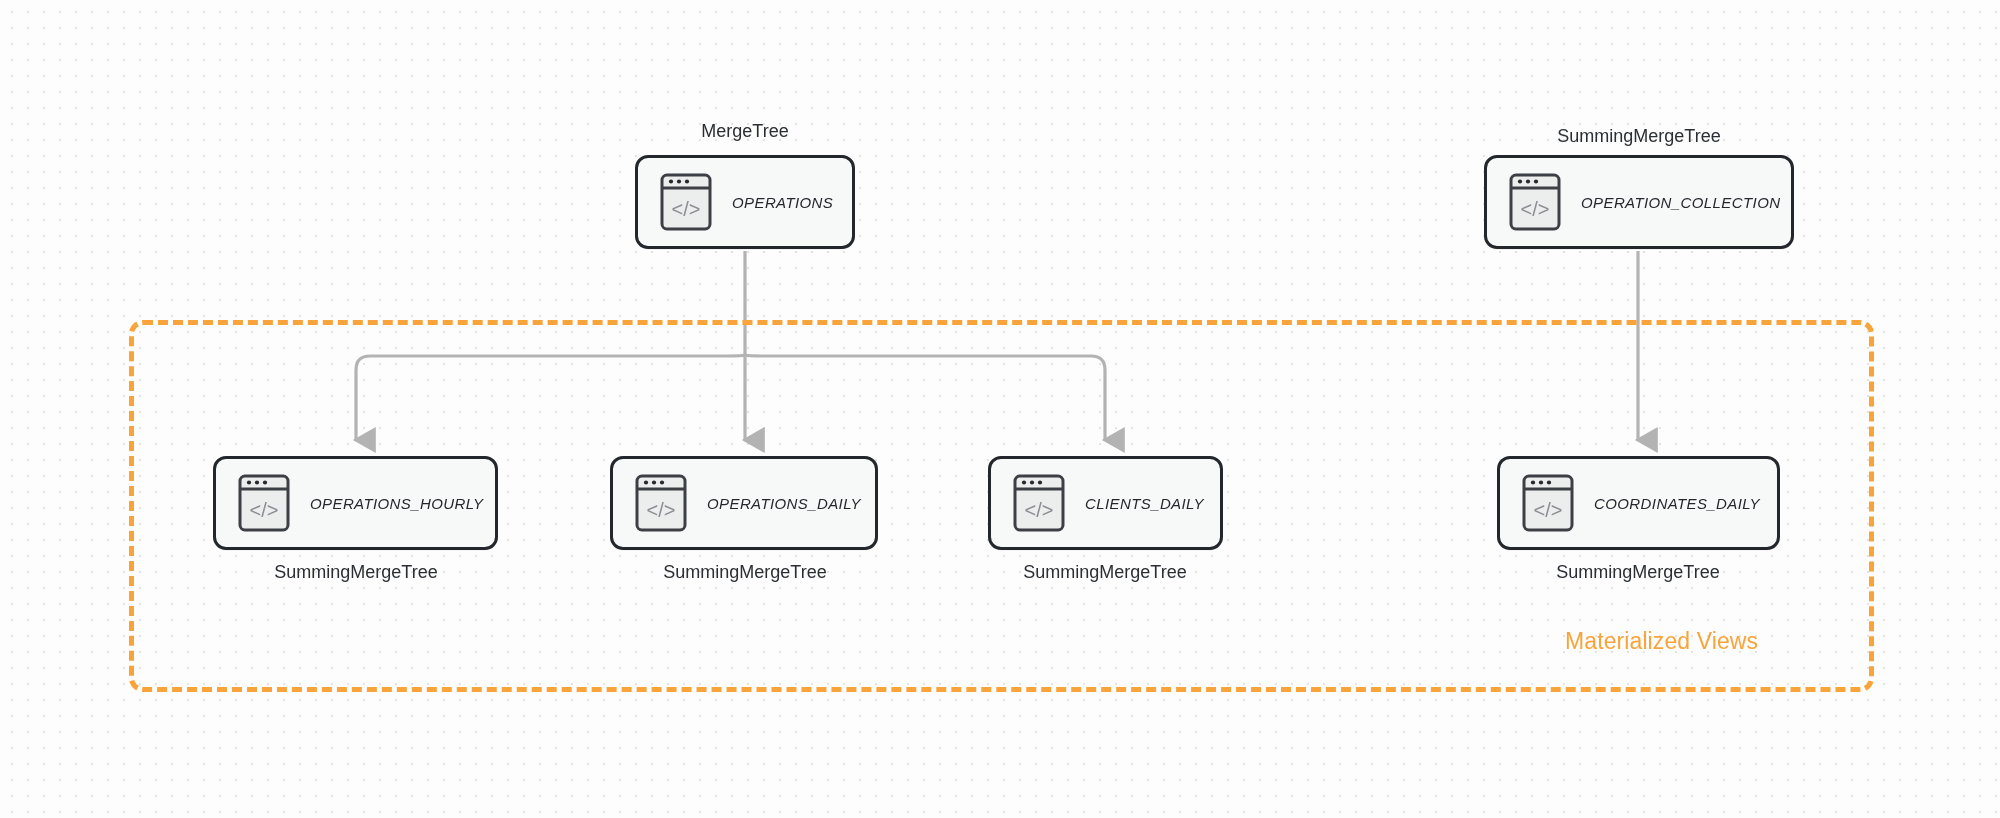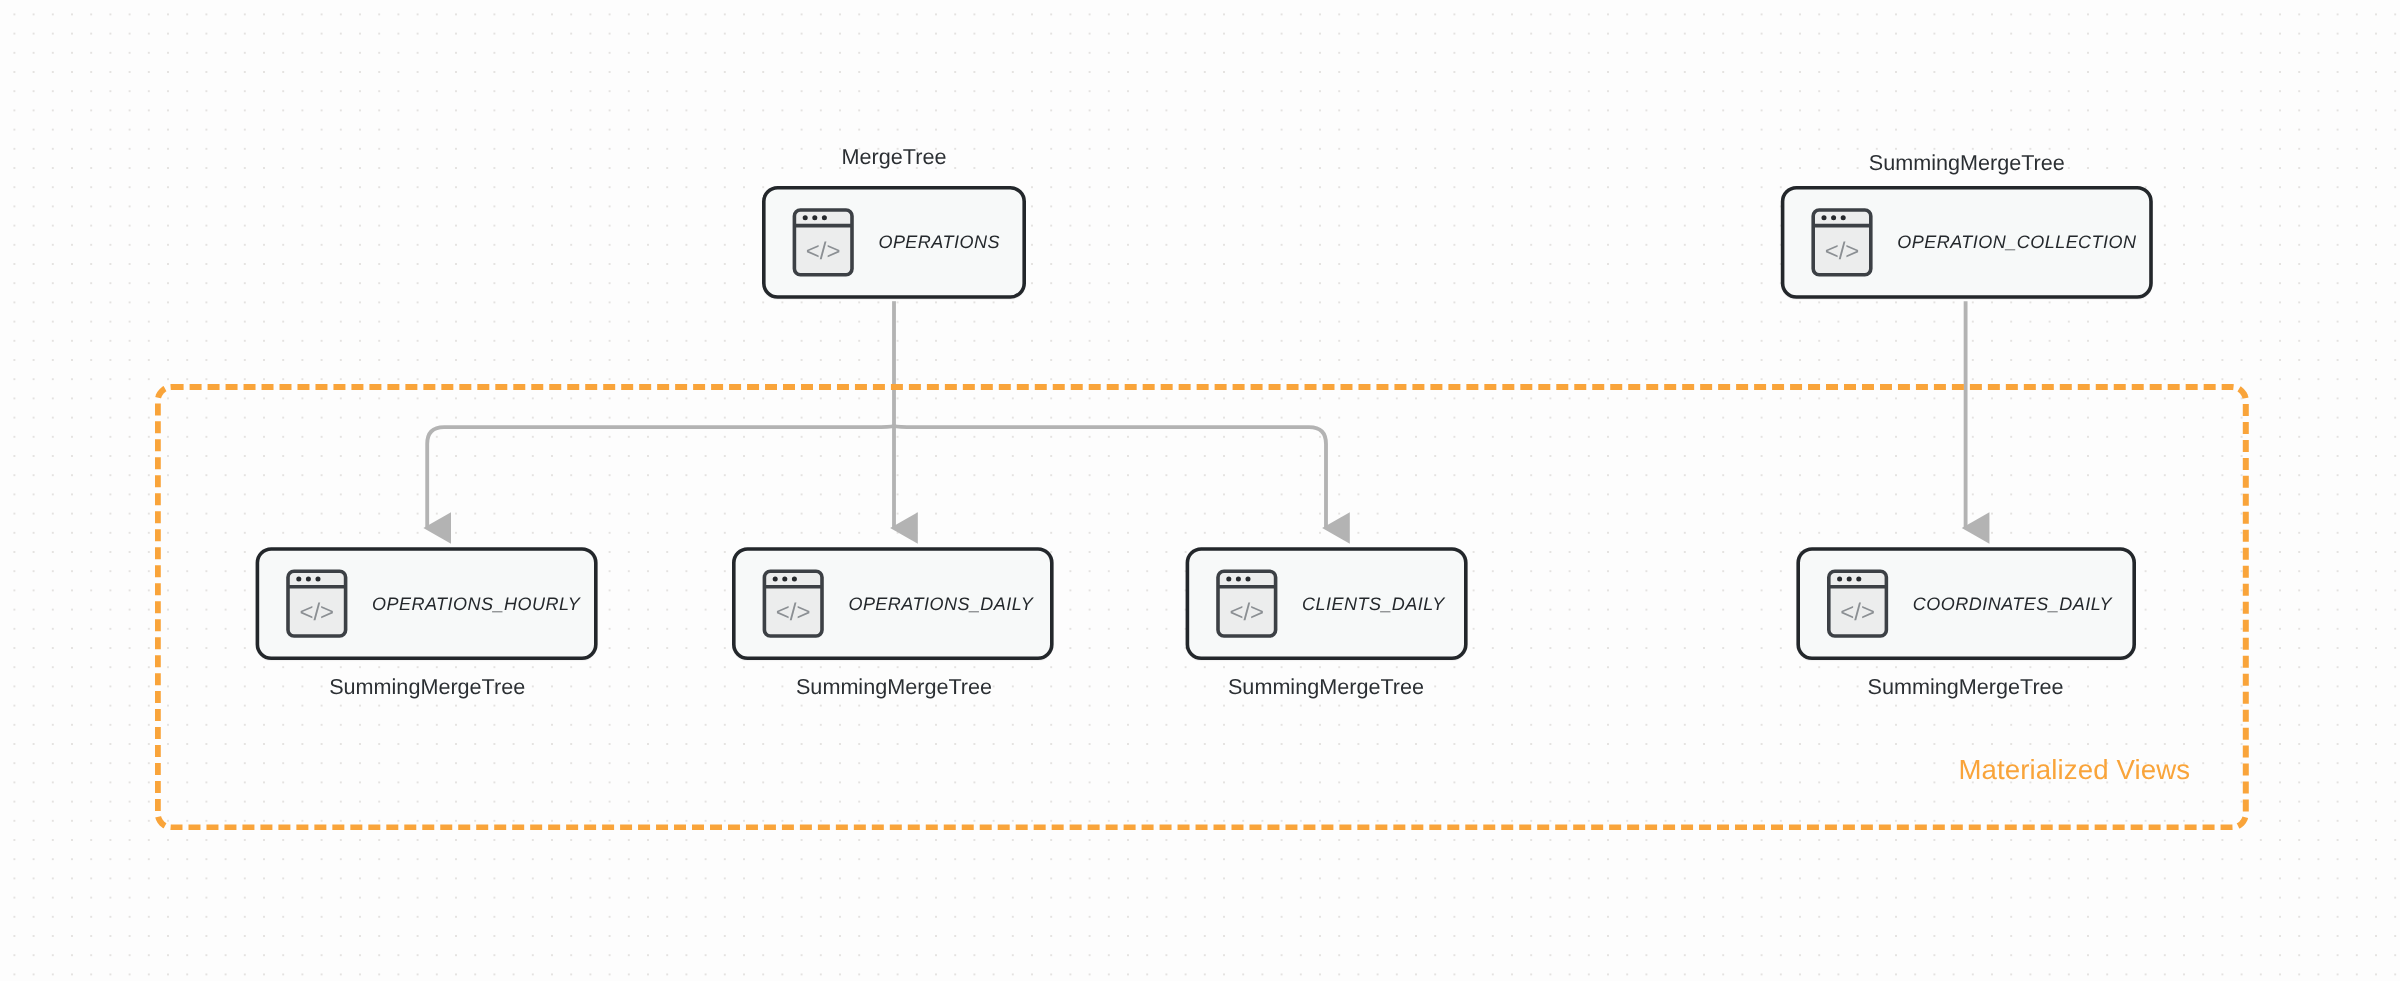--- a/index.html
+++ b/index.html
@@ -101,21 +101,21 @@
     <path d="M745,355 Q742,356 728,356 L370,356 Q356,356 356,370 L356,440" fill="none" stroke="#b3b3b3" stroke-width="3.2" stroke-linecap="butt" marker-end="url(#arrowhead)"></path>
 
     <path d="M745,355 L745,440" fill="none" stroke="#b3b3b3" stroke-width="3.2" stroke-linecap="butt" marker-end="url(#arrowhead)"></path>
 
     <path d="M745,355 Q748,356 762,356 L1091,356 Q1105,356 1105,370 L1105,440" fill="none" stroke="#b3b3b3" stroke-width="3.2" stroke-linecap="butt" marker-end="url(#arrowhead)"></path>
 
     <path d="M1638,251 L1638,440" fill="none" stroke="#b3b3b3" stroke-width="3.2" stroke-linecap="butt" marker-end="url(#arrowhead)"></path>
   </svg>
 
   <div class="group-box" style="left:129px; top:320px; width:1745px; height:372px;"></div>
-  <div class="group-label" style="left:1632px; top:628px;">Materialized Views</div>
+  <div class="group-label" style="left:1565px; top:628px;">Materialized Views</div>
 
   <div class="engine-caption" style="left:745px; top:121px;">MergeTree</div>
   <div class="node" style="left:635px; top:155px; width:220px; height:94px;">
     <svg class="win-icon" width="52" height="58" viewBox="0 0 52 58">
       <rect x="2" y="2" width="48" height="54" rx="5" ry="5" fill="#eceded" stroke="#3c4045" stroke-width="3"></rect>
       <path d="M2,15 H50" stroke="#3c4045" stroke-width="3"></path>
       <circle cx="11" cy="8.5" r="2.1" fill="#26292d"></circle>
       <circle cx="19" cy="8.5" r="2.1" fill="#26292d"></circle>
       <circle cx="27" cy="8.5" r="2.1" fill="#26292d"></circle>
       <text x="26" y="43" text-anchor="middle" font-family="'Liberation Sans', sans-serif" font-size="20" fill="#8b8f93">&lt;/&gt;</text>

